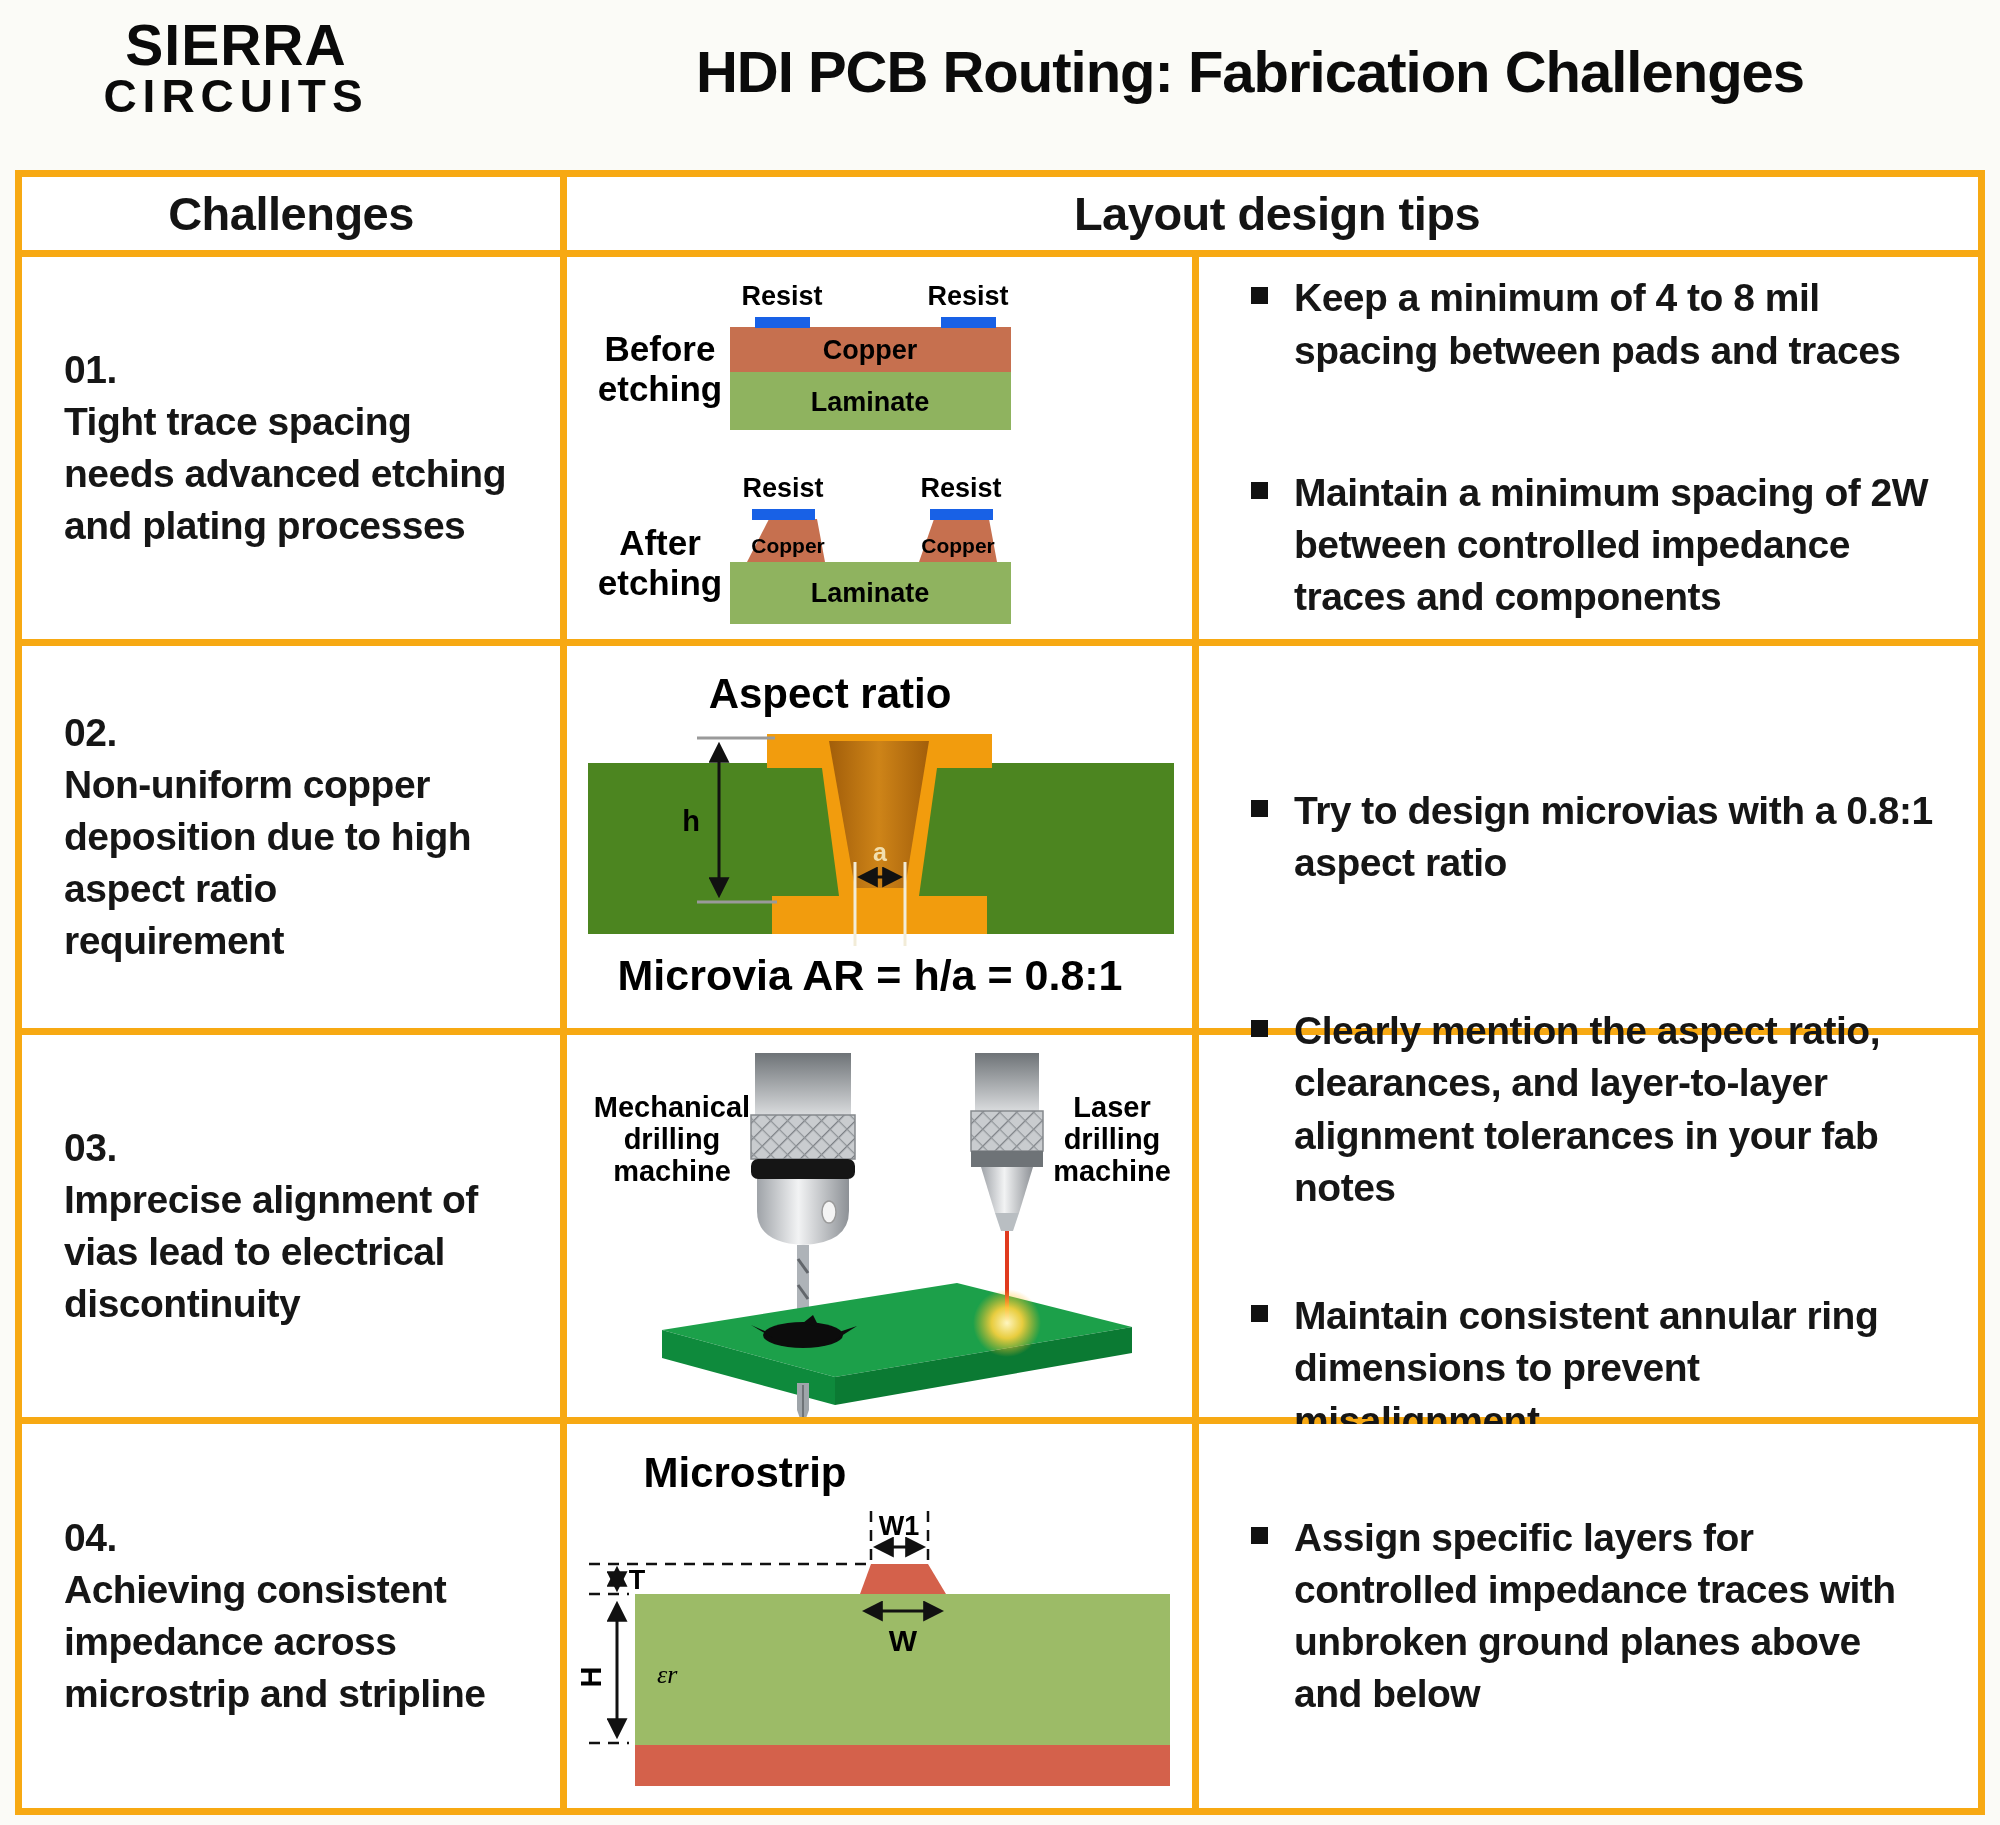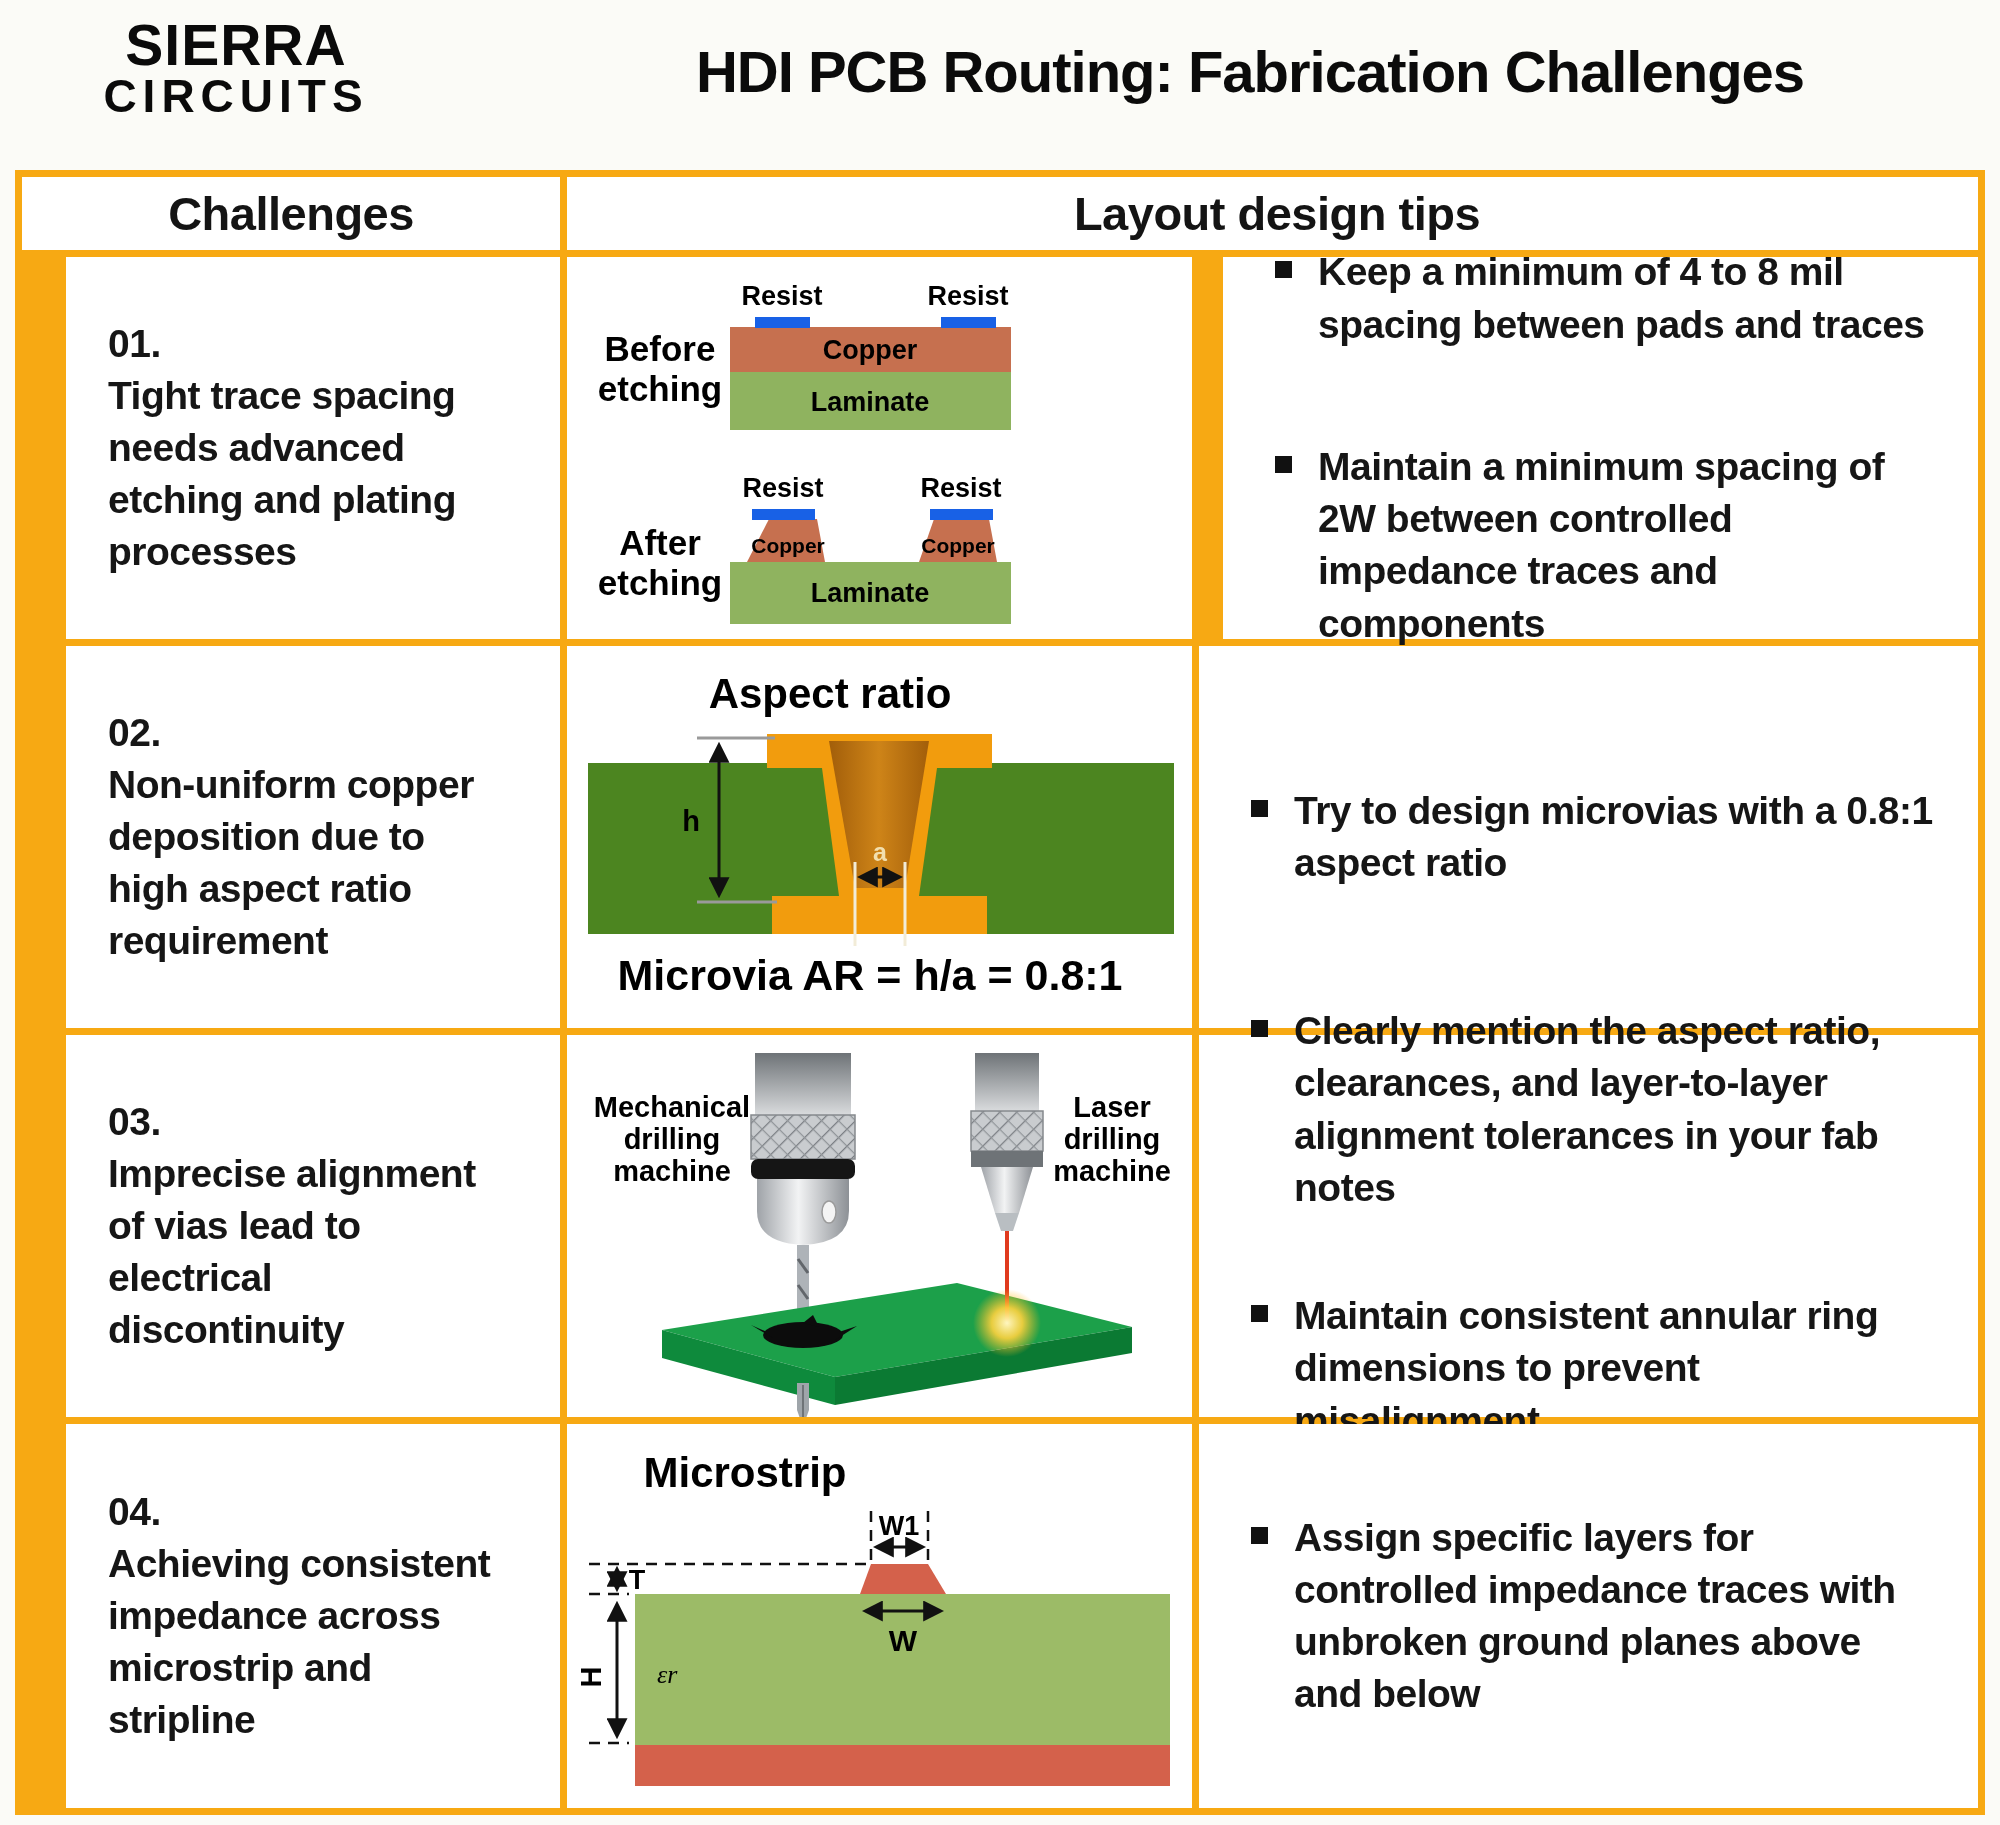--- a/index.html
+++ b/index.html
@@ -23,21 +23,21 @@
     grid-template-columns:538px 625px 779px;
     grid-template-rows:73px 382px 382px 382px 384px;
     gap:7px;padding:7px;
   }
   .cell{background:#ffffff;min-width:0;min-height:0;}
   .hdr{display:flex;align-items:center;justify-content:center;
        font-size:47px;font-weight:700;color:#141414;letter-spacing:-0.5px;}
   .hdr.span{grid-column:2/4;padding-left:9px;}
   .challenge{display:flex;flex-direction:column;justify-content:center;
        padding:0 54px 0 42px;font-size:39px;font-weight:700;line-height:1.33;
-       letter-spacing:-0.5px;color:#161616;margin-left:44px;}
+       letter-spacing:-0.5px;color:#161616;}
   .tips{display:flex;flex-direction:column;justify-content:center;gap:78px;
        padding:0 40px 0 52px;}
   .tip{display:flex;align-items:flex-start;gap:26px;font-size:39px;font-weight:700;
        line-height:1.34;letter-spacing:-0.5px;color:#161616;}
   .tip .sq{width:17px;height:17px;background:#111;margin-top:15px;flex:0 0 auto;}
   .diagram{position:relative;}
   .diagram svg{position:absolute;inset:0;width:100%;height:100%;display:block;
        font-family:"Liberation Sans",sans-serif;}
 </style>
 </head>
@@ -81,21 +81,21 @@
       <rect x="185" y="252" width="63" height="11" fill="#1861E6"></rect>
       <rect x="363" y="252" width="63" height="11" fill="#1861E6"></rect>
       <text x="216" y="240" font-size="27" font-weight="bold" text-anchor="middle">Resist</text>
       <text x="394" y="240" font-size="27" font-weight="bold" text-anchor="middle">Resist</text>
       <text x="221" y="296" font-size="21" font-weight="bold" text-anchor="middle">Copper</text>
       <text x="391" y="296" font-size="21" font-weight="bold" text-anchor="middle">Copper</text>
       <text x="303" y="345" font-size="27" font-weight="bold" text-anchor="middle">Laminate</text>
     </svg>
   </div>
 
-  <div class="cell tips" style="gap:90px;margin-left:24px;">
+  <div class="cell tips" style="gap:90px;">
     <div class="tip">
       <span class="sq"></span>
       <span>Keep a minimum of 4 to 8 mil spacing between pads and traces</span>
     </div>
     <div class="tip">
       <span class="sq"></span>
       <span>Maintain a minimum spacing of 2W between controlled impedance traces and components</span>
     </div>
   </div>
 

